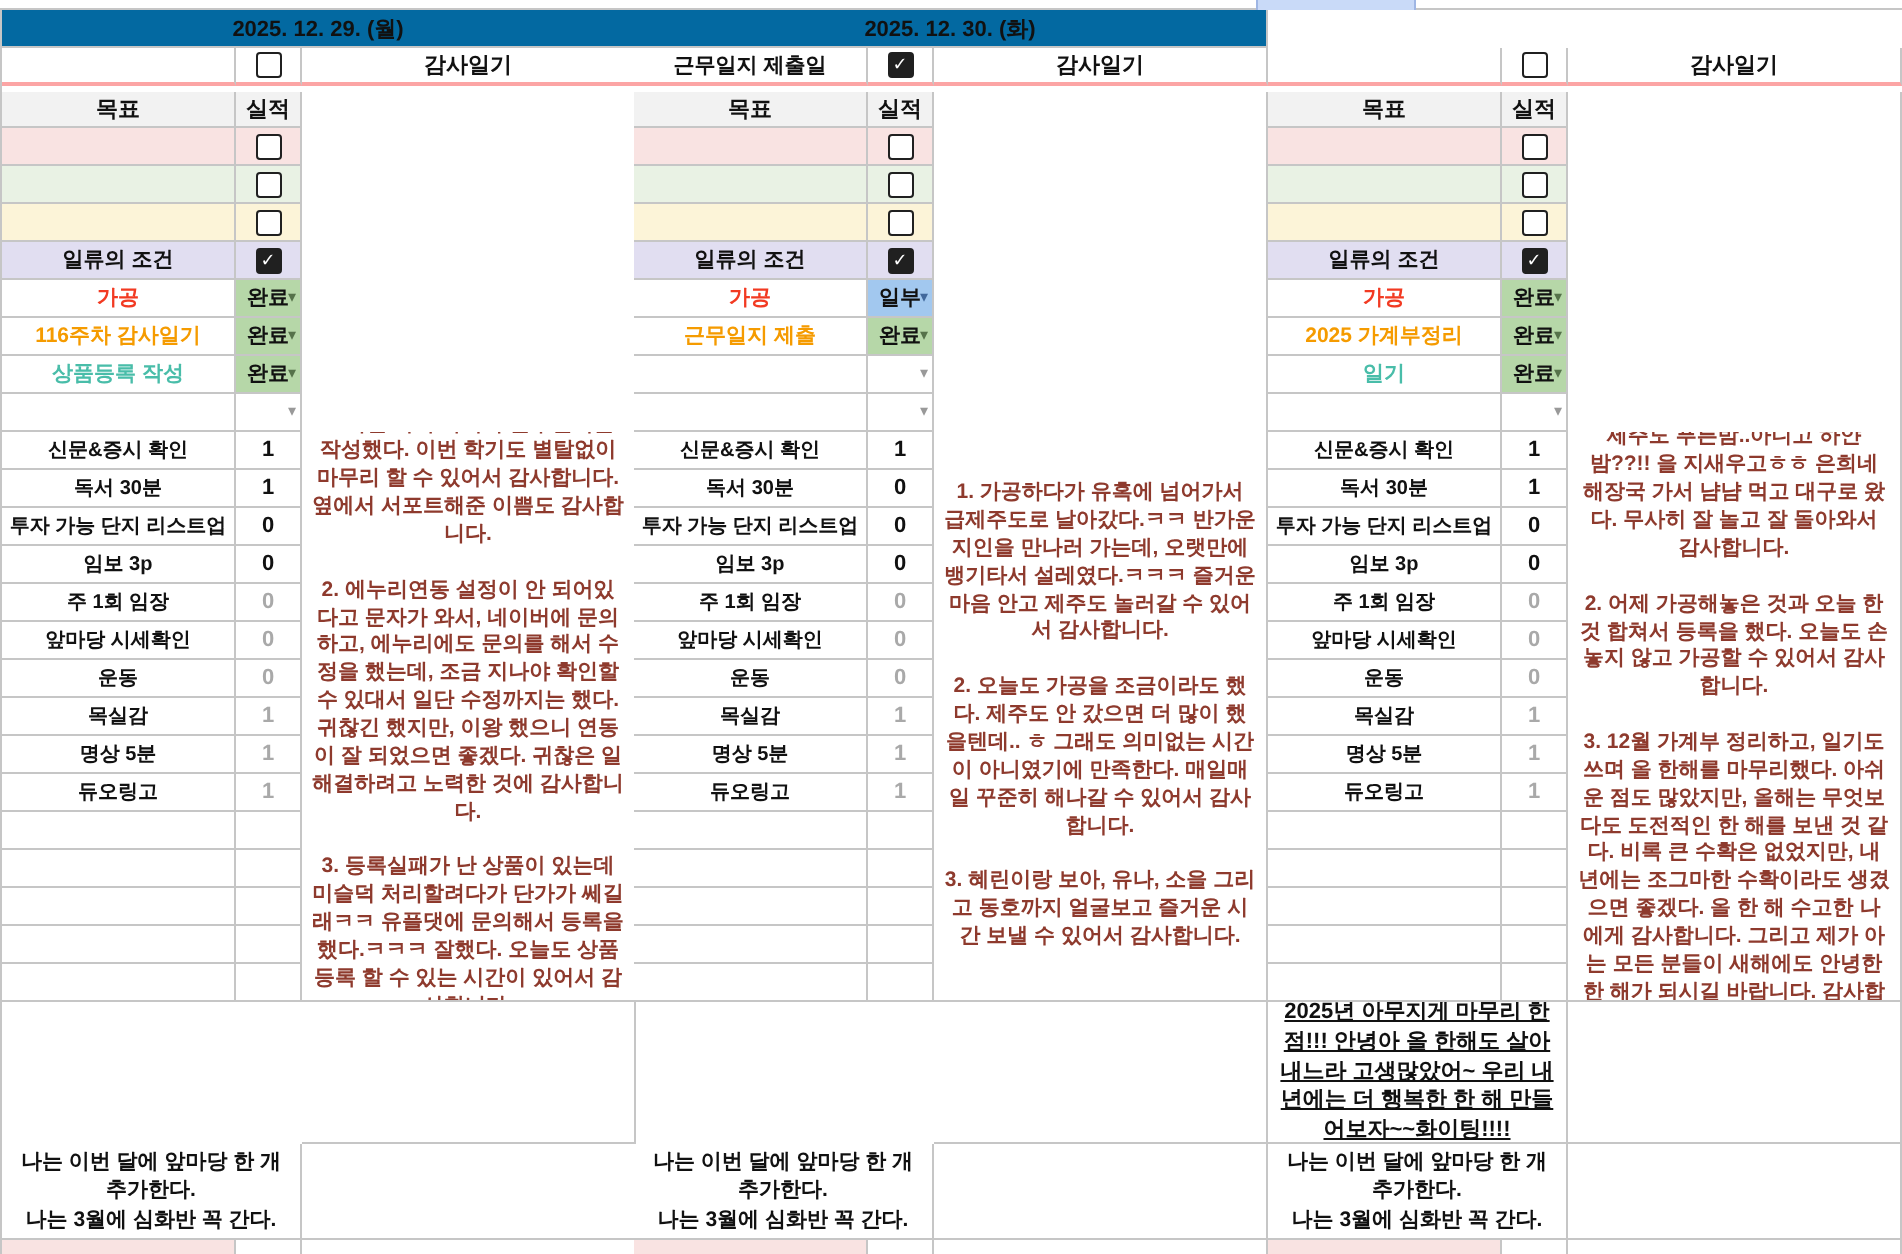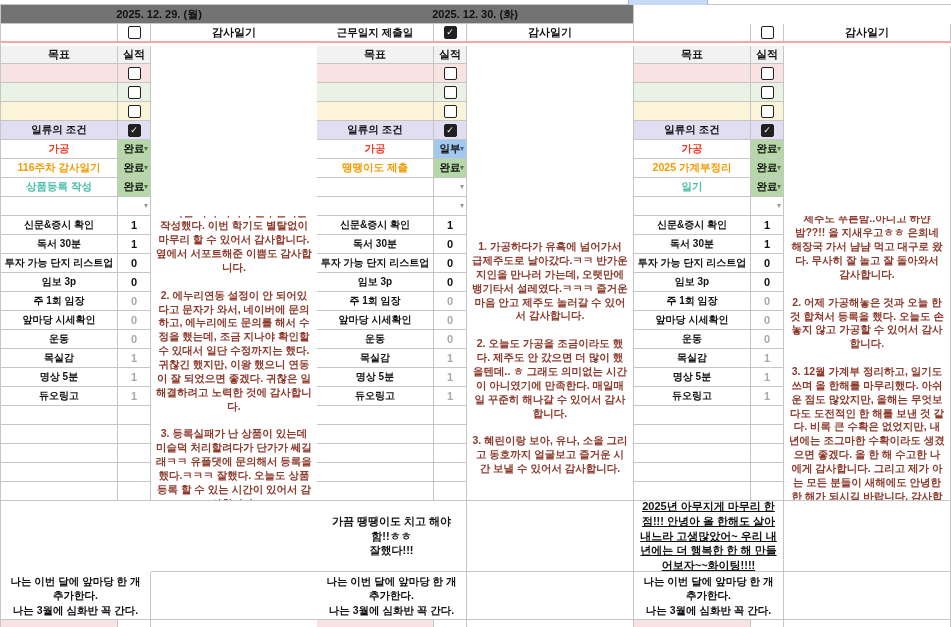--- a/index.html
+++ b/index.html
@@ -8,21 +8,21 @@
   #topstrip{position:relative;width:951px;height:5px;border-bottom:1px solid #c6c6c6;background:#fff;box-sizing:border-box;}
   #topstrip .bluecell{position:absolute;left:628px;top:0;width:80px;height:5px;border-left:1px solid #9fb6e4;border-right:1px solid #9fb6e4;box-sizing:border-box;}
   #groups{display:flex;width:951px;}
   .group{display:grid;width:317px;box-sizing:border-box;
          grid-template-columns:117px 33px 167px;
          grid-template-rows:19px 19px 3px 18px repeat(8,19px) repeat(10,19px) repeat(5,19px) 71px 48px 7px;}
   .group.first{border-left:1px solid #c6c6c6;}
   .c{box-sizing:border-box;border-right:1px solid #c6c6c6;border-bottom:1px solid #c6c6c6;background:#fff;
      display:flex;align-items:center;justify-content:center;overflow:hidden;position:relative;}
   .noborder{border:0;}
-  .datecell{background:#737373;font-weight:bold;font-size:11px;}
+  .datecell{background:#0369a1;font-weight:bold;font-size:11px;}
   .gratrow{border-bottom:2px solid #fca5a5;}
   .hdr{background:#f2f2f2;font-weight:bold;font-size:11px;}
   .notelabel{font-weight:bold;font-size:10.5px;}
   .diaryhdr{font-weight:bold;font-size:11px;}
   .condlabel{font-weight:bold;font-size:10.5px;}
   .tasklabel{font-weight:bold;font-size:10.5px;white-space:nowrap;}
   .itemlabel{font-weight:bold;font-size:10px;white-space:nowrap;}
   .val{font-weight:bold;font-size:11px;}
   .muted{color:#a9a9a9;}
   .cb{width:11px;height:11px;border:1.6px solid #202020;border-radius:2px;background:#fff;
@@ -157,21 +157,21 @@
         </div>
         <div class="c condlabel" style="grid-area: 8 / 1 / 9 / 2; background: rgb(225, 222, 241);">일류의 조건</div>
         <div class="c " style="grid-area: 8 / 2 / 9 / 3; background: rgb(225, 222, 241);">
           <span class="cb on">✓</span>
         </div>
         <div class="c tasklabel" style="grid-area: 9 / 1 / 10 / 2; color: rgb(242, 58, 34);">가공</div>
         <div class="c status" style="grid-area: 9 / 2 / 10 / 3; background: rgb(162, 200, 239);">
           <span>일부</span>
           <span class="arr" style="color: rgb(65, 104, 156);">▾</span>
         </div>
-        <div class="c tasklabel" style="grid-area: 10 / 1 / 11 / 2; color: rgb(245, 155, 0);">땡땡이도 제출</div>
+        <div class="c tasklabel" style="grid-area: 10 / 1 / 11 / 2; color: rgb(245, 155, 0);">근무일지 제출</div>
         <div class="c status" style="grid-area: 10 / 2 / 11 / 3; background: rgb(182, 215, 168);">
           <span>완료</span>
           <span class="arr" style="color: rgb(85, 114, 74);">▾</span>
         </div>
         <div class="c tasklabel" style="grid-area: 11 / 1 / 12 / 2; color: rgb(242, 58, 34);"></div>
         <div class="c status" style="grid-area: 11 / 2 / 12 / 3;">
           <span></span>
           <span class="arr" style="color: rgb(153, 153, 153);">▾</span>
         </div>
         <div class="c tasklabel" style="grid-area: 12 / 1 / 13 / 2; color: rgb(242, 58, 34);"></div>
@@ -208,22 +208,20 @@
         <div class="c " style="grid-area: 26 / 1 / 27 / 2;"></div>
         <div class="c " style="grid-area: 26 / 2 / 27 / 3;"></div>
         <div class="c " style="grid-area: 27 / 1 / 28 / 2;"></div>
         <div class="c " style="grid-area: 27 / 2 / 28 / 3;"></div>
         <div class="c noborder" style="grid-area: 4 / 3 / 13 / 4; border-right: 1px solid rgb(198, 198, 198);"></div>
         <div class="c diary" style="grid-area: 13 / 3 / 28 / 4; color: rgb(142, 58, 45);">1. 가공하다가 유혹에 넘어가서 급제주도로 날아갔다.ㅋㅋ 반가운 지인을 만나러 가는데, 오랫만에 뱅기타서 설레였다.ㅋㅋㅋ 즐거운 마음 안고 제주도 놀러갈 수 있어서 감사합니다.
 
 2. 오늘도 가공을 조금이라도 했다. 제주도 안 갔으면 더 많이 했을텐데.. ㅎ 그래도 의미없는 시간이 아니였기에 만족한다. 매일매일 꾸준히 해나갈 수 있어서 감사합니다.
 
 3. 혜린이랑 보아, 유나, 소을 그리고 동호까지 얼굴보고 즐거운 시간 보낼 수 있어서 감사합니다.</div>
-        <div class="c bigtext" style="grid-area: 28 / 1 / 29 / 3;">가끔 땡땡이도 치고 해야 함!!ㅎㅎ
-잘했다!!!</div>
         <div class="c " style="grid-area: 28 / 3 / 29 / 4;"></div>
         <div class="c restext" style="grid-area: 29 / 1 / 30 / 3;">나는 이번 달에 앞마당 한 개 추가한다.
 나는 3월에 심화반 꼭 간다.</div>
         <div class="c " style="grid-area: 29 / 3 / 30 / 4;"></div>
         <div class="c " style="grid-area: 30 / 1 / 31 / 2; background: rgb(249, 227, 226); border-bottom: 0px;"></div>
         <div class="c " style="grid-area: 30 / 2 / 31 / 3; border-bottom: 0px;"></div>
         <div class="c noborder" style="grid-area: 30 / 3 / 31 / 4; border-right: 1px solid rgb(198, 198, 198);"></div>
       </div>
       <div class="group">
         <div class="c gratrow notelabel" style="grid-area: 2 / 1 / 3 / 2;"></div>

